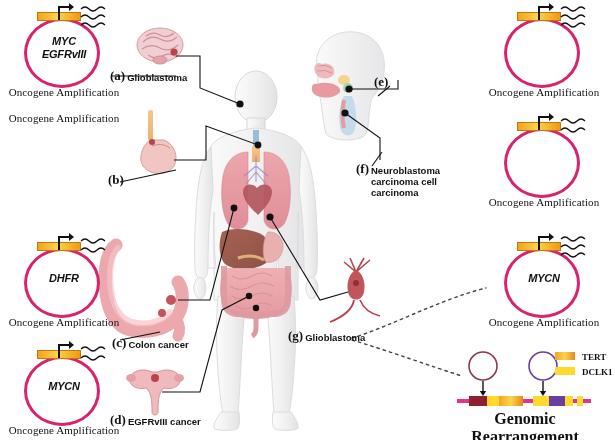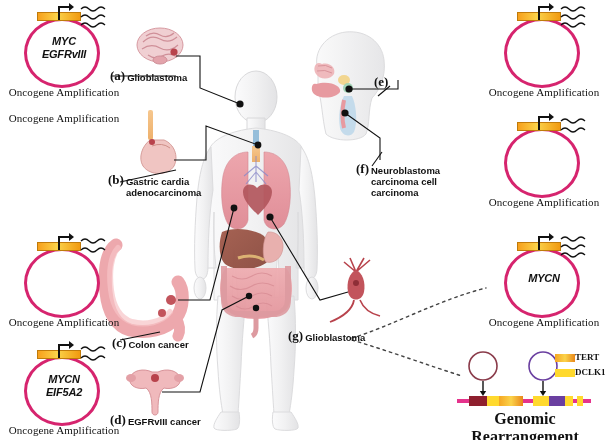--- a/index.html
+++ b/index.html
@@ -41,21 +41,21 @@
   .lbl .tag{font-size:13px;font-weight:bold;font-family:"Liberation Serif",serif;}
   .lbl.row{display:flex;align-items:flex-start;gap:2px;}
   .lbl .txt{font-weight:600;padding-top:2px;}
 
   
   .gr{position:absolute;left:455px;top:348px;width:158px;height:88px;}
   .gr .cap2{position:absolute;left:0;top:62px;width:140px;text-align:center;
             font-family:"Liberation Serif",serif;font-size:16px;font-weight:bold;}
   .legend{position:absolute;left:100px;top:4px;font-family:"Liberation Serif",serif;
           font-size:9px;font-weight:bold;}
-  .legend .row{display:flex;align-items:flex-end;gap:0;margin-bottom:5px;}
+  .legend .row{display:flex;align-items:flex-start;gap:7px;margin-bottom:5px;}
   .legend .sw{width:20px;height:8px;display:block;}
   .sw-tert{background:linear-gradient(90deg,#f5a623 0%,#fbd34a 50%,#e8871a 100%);}
   .sw-dclk1{background:#ffd92e;}
 
   svg{display:block;}
   .nolink{pointer-events:none;}
 </style>
 </head>
 <body>
 
@@ -314,41 +314,41 @@
         <div class="promo-arm"></div>
           <div class="promo-top"></div>
           <div class="promo-head"></div>
       </div>
       <svg class="squiggles" viewBox="0 0 40 26">
         <g stroke="#111" stroke-width="1.3" fill="none">
           <path d="M4,7 q4,-4 8,0 q4,4 8,0 q4,-4 8,0"></path>
           <path d="M4,16 q4,-4 8,0 q4,4 8,0 q4,-4 8,0"></path>
         </g>
       </svg>
+      <div class="gene">DHFR</div>
     </div>
     <div class="cap">Oncogene  Amplification</div>
   </div>
 
   <div class="card c-mycn2">
     <div class="plasmid">
       <div class="circle"></div>
       <div class="promo-box">
         <div class="promo-arm"></div>
           <div class="promo-top"></div>
           <div class="promo-head"></div>
       </div>
       <svg class="squiggles" viewBox="0 0 40 26">
         <g stroke="#111" stroke-width="1.3" fill="none">
           <path d="M4,7 q4,-4 8,0 q4,4 8,0 q4,-4 8,0"></path>
           <path d="M4,16 q4,-4 8,0 q4,4 8,0 q4,-4 8,0"></path>
         </g>
       </svg>
       <div class="gene">
         <div>MYCN</div>
-        <div>EIF5A2</div>
       </div>
     </div>
     <div class="cap">Oncogene  Amplification</div>
   </div>
 
   <div class="card c-e6e7">
     <div class="plasmid">
       <div class="circle"></div>
       <div class="promo-box">
         <div class="promo-arm"></div>
@@ -404,24 +404,20 @@
     <div class="cap">Oncogene  Amplification</div>
   </div>
 
   <div class="lbl row" style="left:110px;top:70px;">
     <span class="tag">(a)</span>
     <span class="txt">Glioblastoma</span>
   </div>
 
   <div class="lbl row" style="left:108px;top:174px;">
     <span class="tag">(b)</span>
-    <span class="txt">
-      <span>Gastric cardia</span><br>
-      <span>adenocarcinoma</span>
-    </span>
   </div>
 
   <div class="lbl row" style="left:112px;top:337px;">
     <span class="tag">(c)</span>
     <span class="txt">Colon cancer</span>
   </div>
 
   <div class="lbl row" style="left:110px;top:414px;">
     <span class="tag">(d)</span>
     <span class="txt">EGFRvIII cancer</span>

